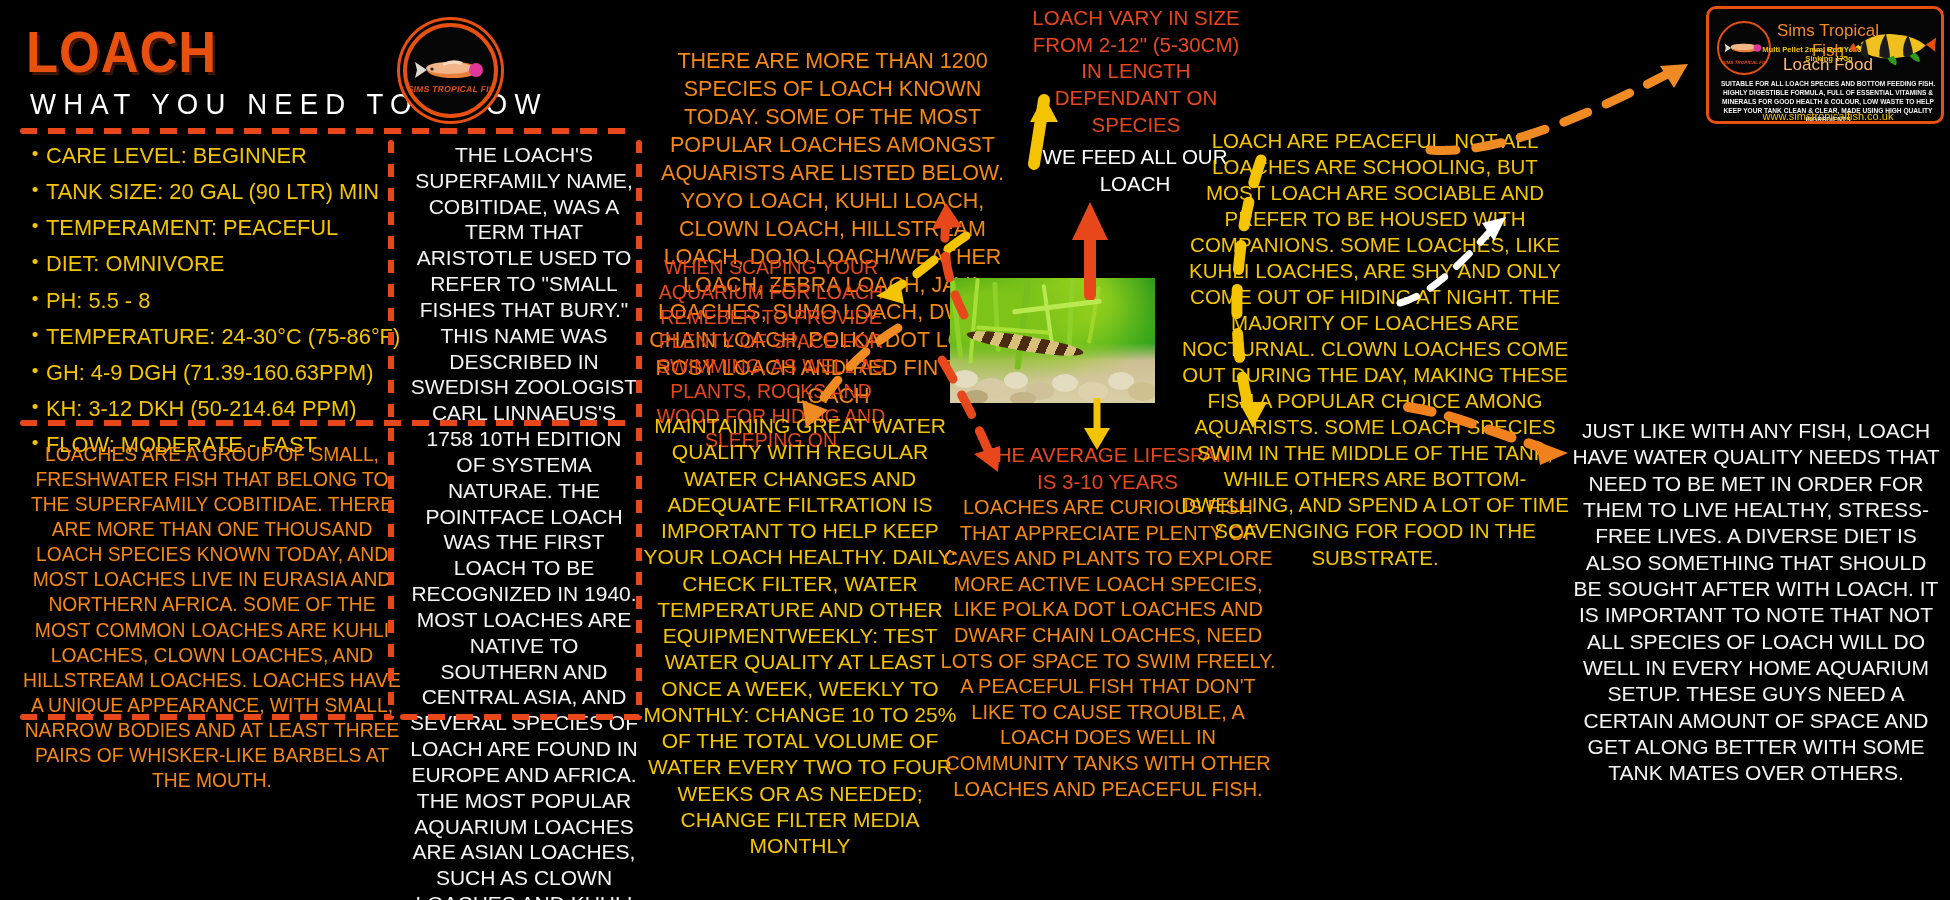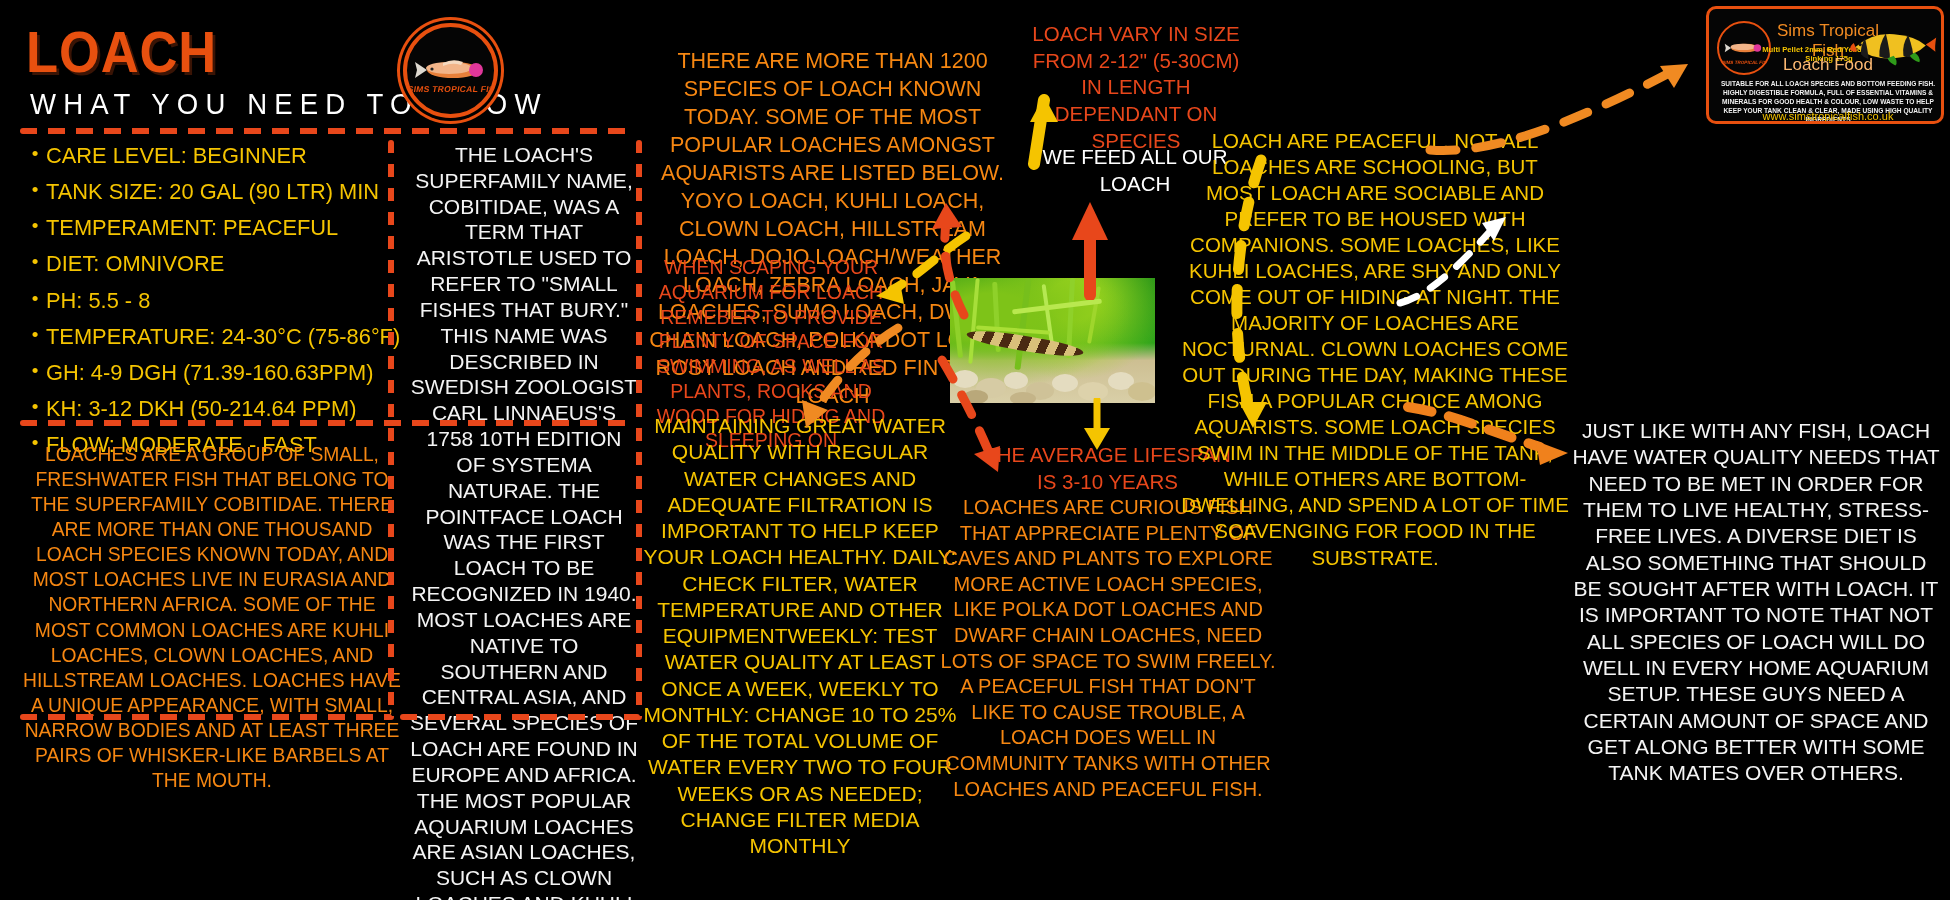--- a/index.html
+++ b/index.html
@@ -102,21 +102,20 @@
   }
   #water-block {
     position:absolute; left:640px; top:413px; width:320px;
     color:#F5C400; font-size:21px; line-height:1.25; text-align:center;
     font-family:"Liberation Sans Narrow","Liberation Sans",sans-serif;
   }
   #size-block {
     position:absolute; left:1020px; top:5px; width:232px;
     color:#E8471B; font-size:20.5px; line-height:1.30; text-align:center;
     font-family:"Liberation Sans Narrow","Liberation Sans",sans-serif;
-    margin-top:16px;
   }
   #feed-block {
     position:absolute; left:1030px; top:143px; width:210px;
     color:#FFFFFF; font-size:20.5px; line-height:1.32; text-align:center;
     font-family:"Liberation Sans Narrow","Liberation Sans",sans-serif;
   }
   #lifespan-block {
     position:absolute; left:975px; top:442px; width:265px;
     color:#E8471B; font-size:20.5px; line-height:1.30; text-align:center;
     font-family:"Liberation Sans Narrow","Liberation Sans",sans-serif;

